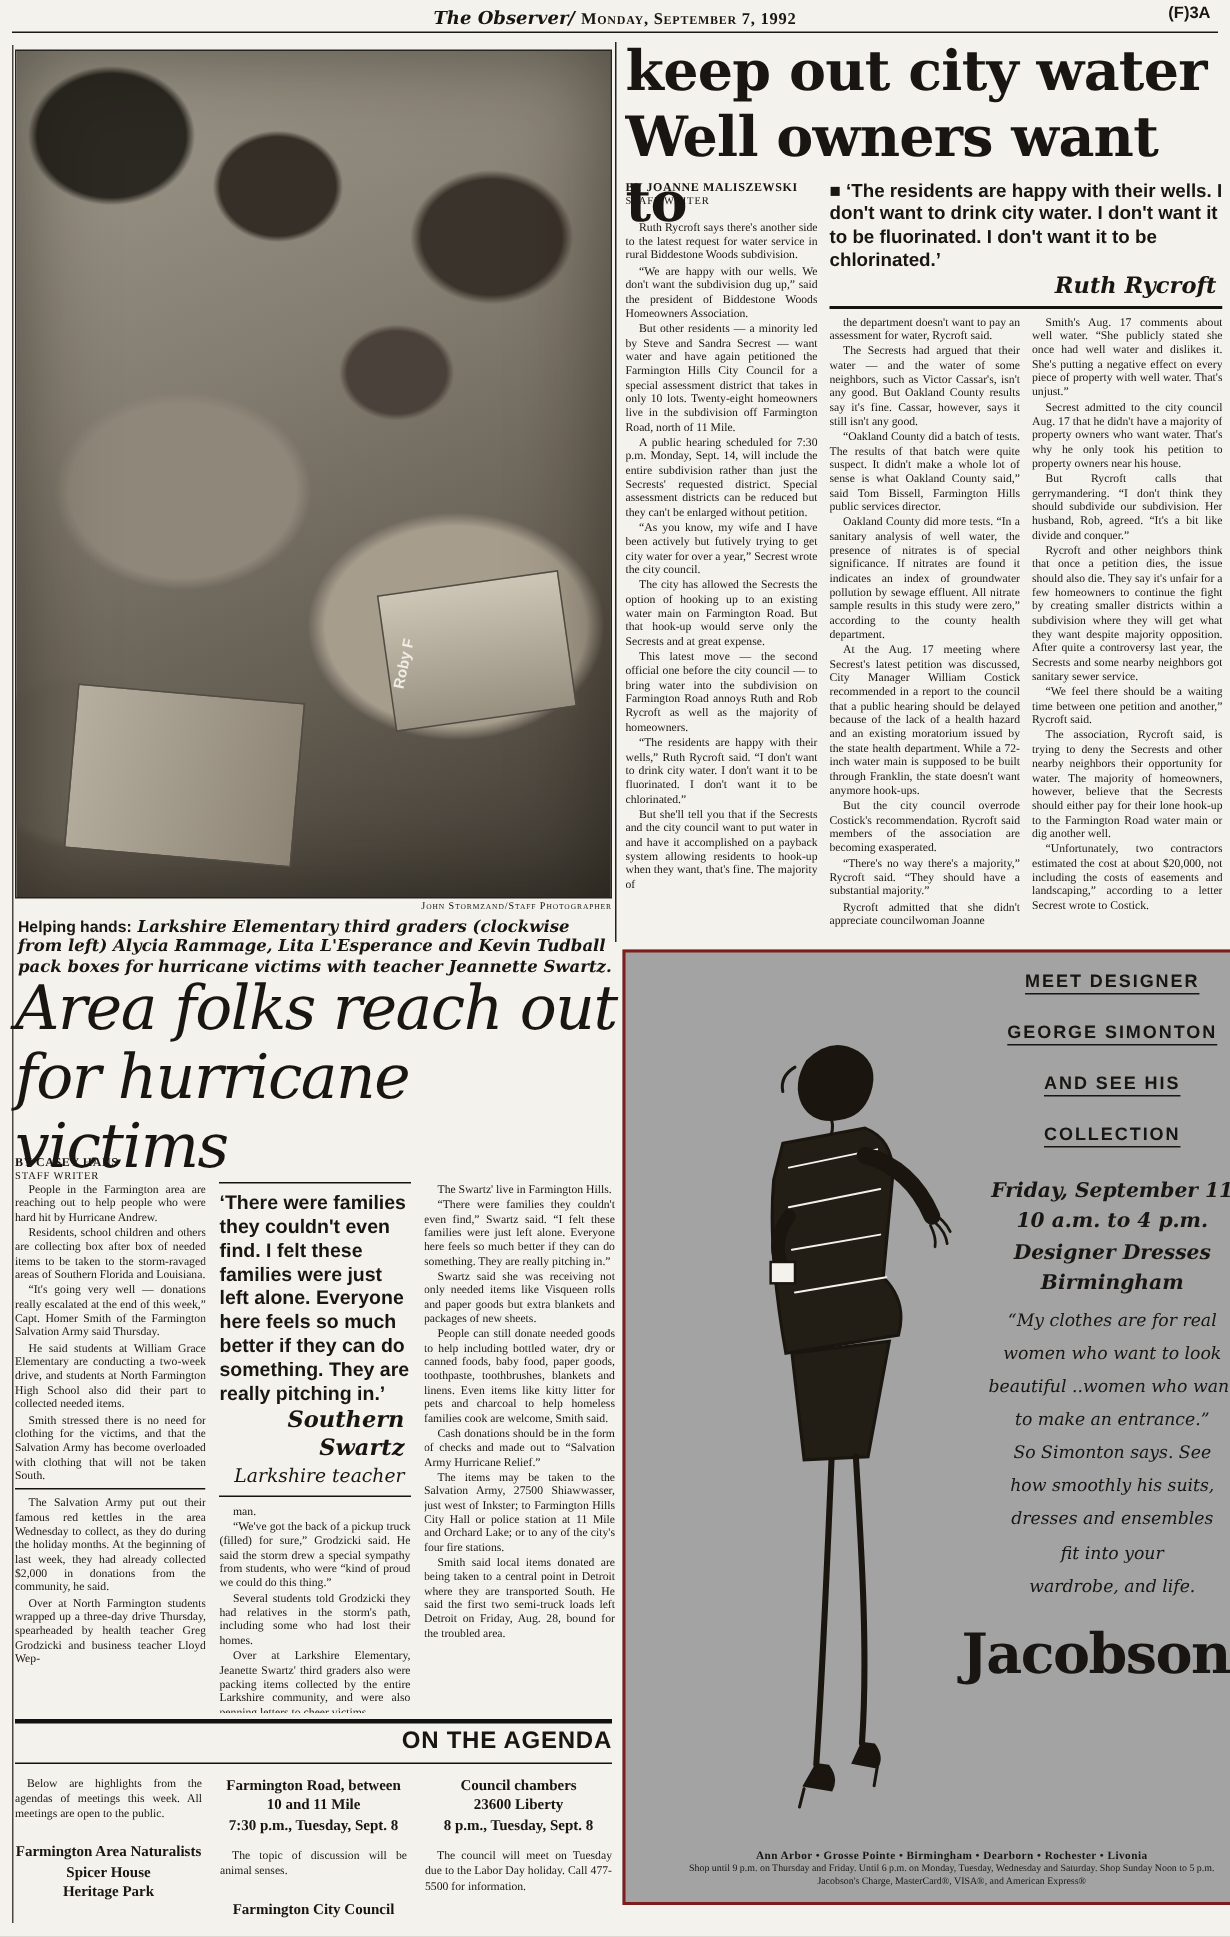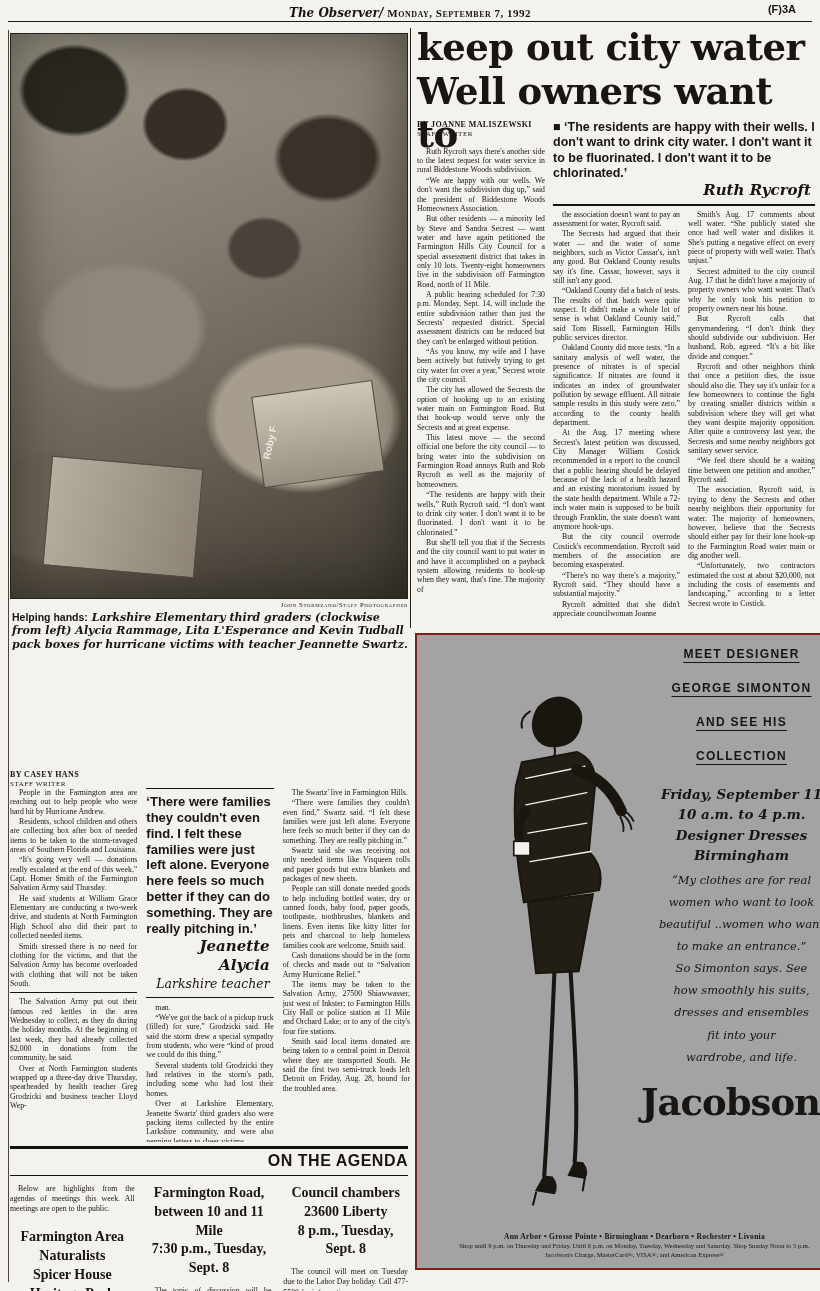--- a/index.html
+++ b/index.html
@@ -5,21 +5,21 @@
   * { box-sizing: border-box; margin: 0; padding: 0; }
   html,body { background:#c9c6bd; }
   body { font-family:"Liberation Serif", serif; color:#181512; }
   #page { position:relative; width:820px; height:1291px; margin:0 auto;
           background:#f4f2ec; overflow:hidden; }
 
   
   .masthead { position:absolute; top:3px; left:0; right:0; text-align:center; }
   .masthead-paper { font:italic 700 12px/1.2 "DejaVu Serif", serif; }
   .masthead-date { font:700 11px/1.2 "Liberation Serif", serif; font-variant:small-caps; letter-spacing:.5px; }
-  .page-number { position:absolute; top:3px; right:24px; font:700 11px "Liberation Sans", sans-serif; }
+  .page-number { position:absolute; top:3px; right:13px; font:700 11px "Liberation Sans", sans-serif; }
   .top-rule { position:absolute; top:21px; left:8px; right:8px; height:1px; background:#1b1915; }
   .left-edge-rule { position:absolute; left:8px; top:30px; width:1px; height:1252px; background:#4a463f; }
   .mid-v-rule { position:absolute; left:410px; top:28px; width:1px; height:600px; background:#26231e; }
 
   
   .photo { position:absolute; left:10px; top:33px; width:398px; height:566px;
            border:1px solid #26231e; overflow:hidden;
            background:
              radial-gradient(90px 75px at 16% 10%, #2c2822 0 55%, transparent 62%),
              radial-gradient(70px 60px at 44% 16%, #352f28 0 55%, transparent 62%),
@@ -76,21 +76,21 @@
   .col-rule { height:1px; background:#15130f; margin:4px 0 4px; }
 
   
   .agenda { position:absolute; left:10px; top:1146px; width:398px; height:142px;
             border-top:3px solid #111; }
   .agenda-title { text-align:right; font:800 16px/1.3 "Liberation Sans", sans-serif;
                   letter-spacing:.5px; padding:2px 0 3px; border-bottom:1.5px solid #111; }
   .agenda-cols { display:flex; gap:12px; padding-top:8px; }
   .agenda-col { flex:1; font:7.8px/1.3 "Liberation Serif", serif; }
   .agenda-col p { text-align:justify; text-indent:8px; margin-bottom:6px; }
-  .agenda-head { font-weight:700; text-align:center; font-size:14px; line-height:1.35; }
+  .agenda-head { font-weight:700; text-align:center; font-size:10px; line-height:1.35; }
   .agenda-gap { height:8px; }
 
   
   .ad { position:absolute; left:415px; top:633px; width:439px; height:637px;
         border:2px solid #7f1d1d; background:#a3a3a3; }
   .ad-illustration { position:absolute; left:4px; top:46px; width:220px; height:548px; }
   .ad-text { position:absolute; left:224px; right:10px; top:13px; text-align:center; }
   .ad-head-row { font:700 12px/1 "Liberation Sans", sans-serif; letter-spacing:1.3px;
                  text-decoration:underline; text-underline-offset:4px; text-decoration-thickness:1px;
                  margin-bottom:22px; }
@@ -122,20 +122,24 @@
     <div class="photo-box2"></div>
     <div class="photo-box1"></div>
     <div class="photo-label">Roby F</div>
   </div>
   <div class="photo-credit">John Stormzand/Staff Photographer</div>
   <div class="caption">
     <span class="caption-lead">Helping hands:</span>
     <span>Larkshire Elementary third graders (clockwise from left) Alycia Rammage, Lita L'Esperance and Kevin Tudball pack boxes for hurricane victims with teacher Jeannette Swartz.</span>
   </div>
 
+  <div class="area-headline">
+    <div>Area folks reach out</div>
+    <div>for hurricane victims</div>
+  </div>
 
   <div class="area-byline">
     <div class="byline">BY CASEY HANS</div>
     <div class="byline-title">STAFF WRITER</div>
   </div>
 
   <div class="area-cols">
     <div class="news-col">
       <div>
           <p>People in the Farmington area are reaching out to help people who were hard hit by Hurricane Andrew.</p>
@@ -146,21 +150,21 @@
         </div>
       <div class="col-rule"></div>
       <div>
           <p>The Salvation Army put out their famous red kettles in the area Wednesday to collect, as they do during the holiday months. At the beginning of last week, they had already collected $2,000 in donations from the community, he said.</p>
           <p>Over at North Farmington students wrapped up a three-day drive Thursday, spearheaded by health teacher Greg Grodzicki and business teacher Lloyd Wep-</p>
         </div>
     </div>
     <div class="news-col">
       <div class="area-quote">
         <div class="pull-quote-text">‘There were families they couldn't even find. I felt these families were just left alone. Everyone here feels so much better if they can do something. They are really pitching in.’</div>
-        <div class="pull-quote-attr">Jeanette Alycia</div>
+        <div class="pull-quote-attr">Southern Swartz</div>
         <div class="pull-quote-role">Larkshire teacher</div>
       </div>
       <div>
           <p>man.</p>
           <p>“We've got the back of a pickup truck (filled) for sure,” Grodzicki said. He said the storm drew a special sympathy from students, who were “kind of proud we could do this thing.”</p>
           <p>Several students told Grodzicki they had relatives in the storm's path, including some who had lost their homes.</p>
           <p>Over at Larkshire Elementary, Jeanette Swartz' third graders also were packing items collected by the entire Larkshire community, and were also penning letters to cheer victims.</p>
         </div>
     </div>
     <div class="news-col">
@@ -228,21 +232,21 @@
           </div>
       </div>
       <div class="well-right">
         <div class="well-quote">
           <div class="pull-quote-text">■ ‘The residents are happy with their wells. I don't want to drink city water. I don't want it to be fluorinated. I don't want it to be chlorinated.’</div>
           <div class="pull-quote-attr">Ruth Rycroft</div>
         </div>
         <div class="well-cols23">
           <div class="news-col">
             <div>
-                <p>the association doesn't want to pay an assessment for water, Rycroft said.</p>
+                <p>the department doesn't want to pay an assessment for water, Rycroft said.</p>
                 <p>The Secrests had argued that their water — and the water of some neighbors, such as Victor Cassar's, isn't any good. But Oakland County results say it's fine. Cassar, however, says it still isn't any good.</p>
                 <p>“Oakland County did a batch of tests. The results of that batch were quite suspect. It didn't make a whole lot of sense is what Oakland County said,” said Tom Bissell, Farmington Hills public services director.</p>
                 <p>Oakland County did more tests. “In a sanitary analysis of well water, the presence of nitrates is of special significance. If nitrates are found it indicates an index of groundwater pollution by sewage effluent. All nitrate sample results in this study were zero,” according to the county health department.</p>
                 <p>At the Aug. 17 meeting where Secrest's latest petition was discussed, City Manager William Costick recommended in a report to the council that a public hearing should be delayed because of the lack of a health hazard and an existing moratorium issued by the state health department. While a 72-inch water main is supposed to be built through Franklin, the state doesn't want anymore hook-ups.</p>
                 <p>But the city council overrode Costick's recommendation. Rycroft said members of the association are becoming exasperated.</p>
                 <p>“There's no way there's a majority,” Rycroft said. “They should have a substantial majority.”</p>
                 <p>Rycroft admitted that she didn't appreciate councilwoman Joanne</p>
               </div>
           </div>
           <div class="news-col">

